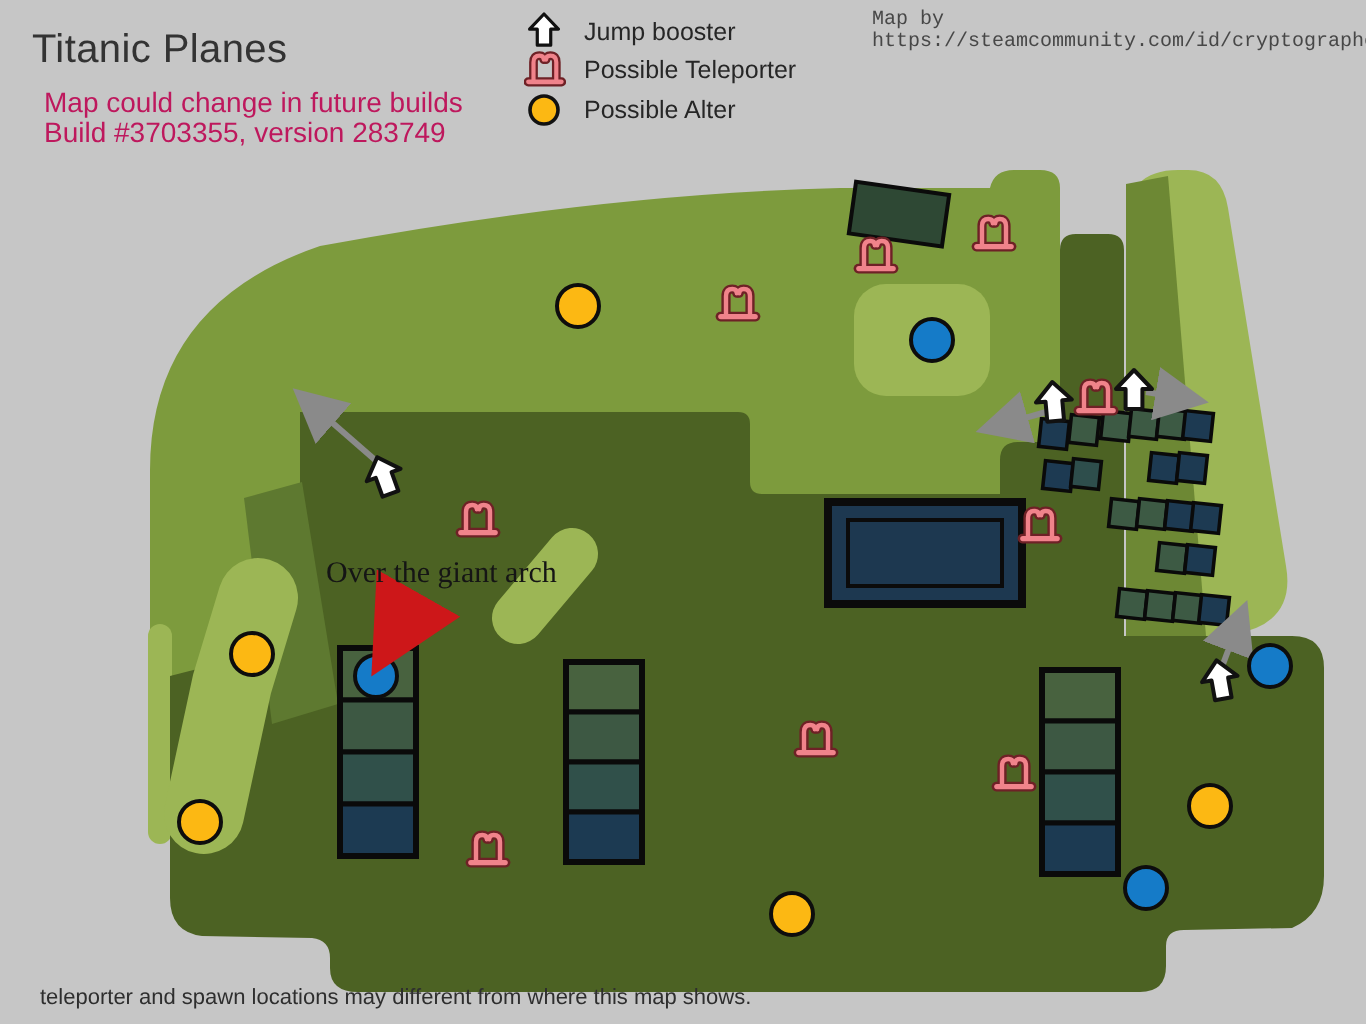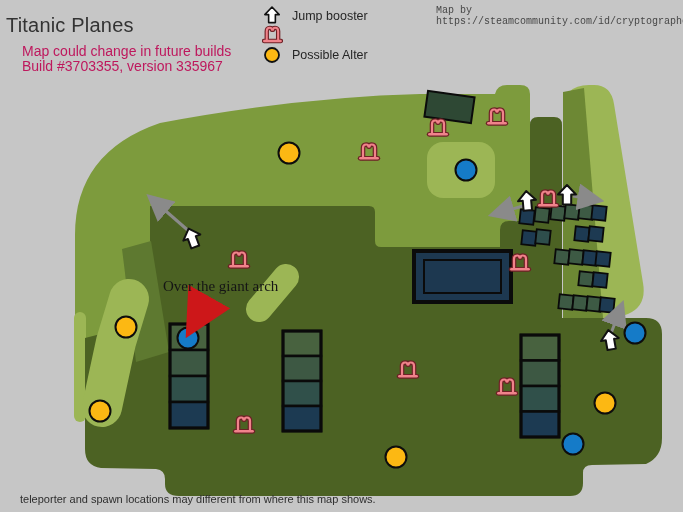--- a/index.html
+++ b/index.html
@@ -2,21 +2,21 @@
 <html><head>
 <meta charset="utf-8">
 <style>
   html,body{margin:0;padding:0;}
   body{
     width:683px;height:512px;position:relative;overflow:hidden;
     font-family:"Liberation Sans","DejaVu Sans",sans-serif;
     background:#c6c6c6;
   }
   .abs{position:absolute;}
-  .hdr-title{left:6px;top:14px;font-size:20px;color:#333;letter-spacing:.2px;}
+  .hdr-title{left:16px;top:14px;font-size:20px;color:#333;letter-spacing:.2px;}
   .hdr-sub{left:22px;top:44px;font-size:14px;line-height:15px;color:#be185d;}
   .credit{left:436px;top:5px;font-size:10px;color:#474747;font-family:Liberation Mono, monospace;}
   .footnote{left:20px;top:493px;font-size:11px;color:#2e2e2e;}
   .legend{left:260px;top:6px;}
   .legend-row{display:flex;align-items:center;height:19.5px;text-align:right;}
   .legend-ico{width:24px;height:19px;display:flex;align-items:center;justify-content:center;}
   .legend-label{font-size:12.5px;color:#262626;margin-left:8px;}
   svg{display:block;}
   #map-svg{position:absolute;left:0;top:0;}
 </style>
@@ -128,39 +128,40 @@
 
   <g>
     <line x1="209" y1="297" x2="196" y2="320" stroke="#cd1719" stroke-width="6" marker-end="url(#rarrow)"></line>
     <text x="163" y="291" font-family="Liberation Serif, DejaVu Serif, serif" font-size="15" fill="#151515">Over the giant arch</text>
   </g>
 </svg>
 
 <div class="abs hdr-title">Titanic Planes</div>
 <div class="abs hdr-sub">
   <div>Map could change in future builds</div>
-  <div>Build #3703355, version 335967</div>
+  <div>Build #3703355, version 283749</div>
 </div>
 <div class="abs credit">Map by https://steamcommunity.com/id/cryptographcoder/</div>
 
 <div class="abs legend">
   <div class="legend-row">
     <span class="legend-ico">
       <svg width="20" height="19" viewBox="0 0 20 19">
           <use href="#jb-icon" transform="translate(2,0.2) scale(0.8)"></use>
         </svg>
     </span>
     <span class="legend-label">Jump booster</span>
   </div>
   <div class="legend-row">
     <span class="legend-ico">
       <svg width="21" height="20" viewBox="0 0 21 20">
           <use href="#tp-icon" transform="translate(0,-0.5) scale(0.95)"></use>
         </svg>
     </span>
+    <span class="legend-label">Possible Teleporter</span>
   </div>
   <div class="legend-row">
     <span class="legend-ico">
       <svg width="18" height="18" viewBox="0 0 18 18">
           <circle cx="9" cy="9" r="7" fill="#fcb813" stroke="#111" stroke-width="1.8"></circle>
         </svg>
     </span>
     <span class="legend-label">Possible Alter</span>
   </div>
 </div>

